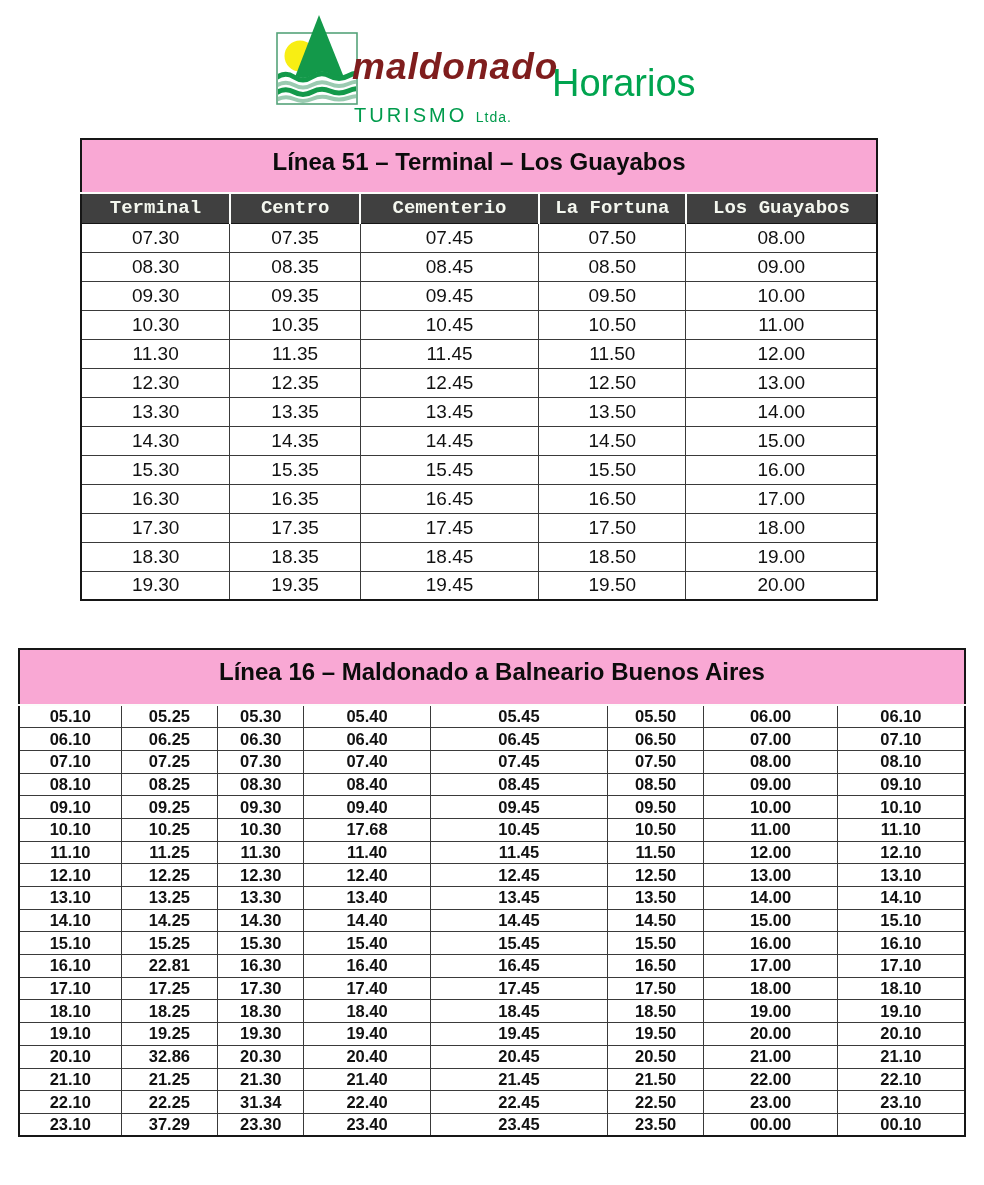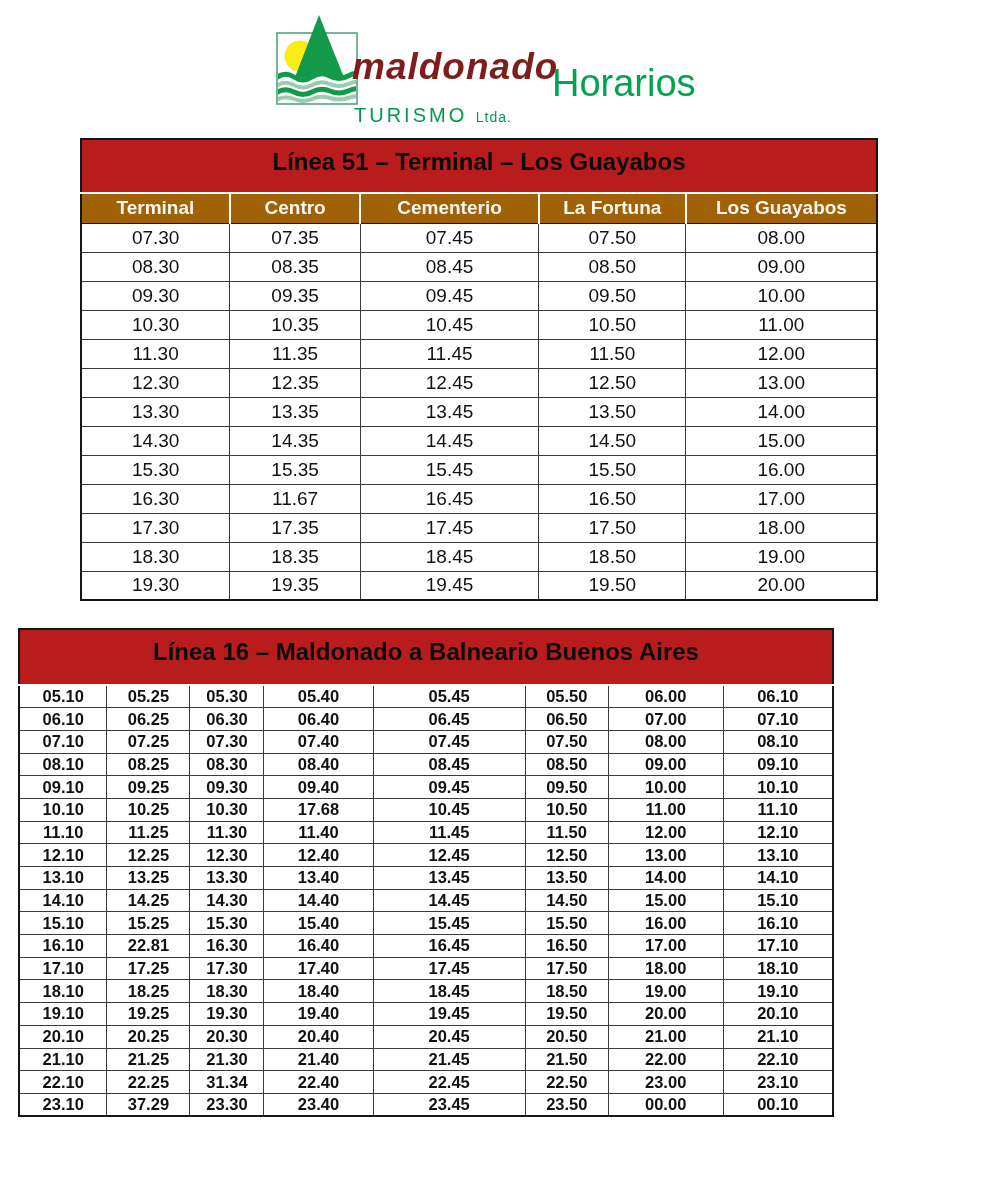--- a/index.html
+++ b/index.html
@@ -23,40 +23,40 @@
   }
   .brand-sub .suffix { font-size: 14px; letter-spacing: 1px; }
   .page-title {
     position: absolute; left: 552px; top: 64px;
     font-size: 38px; font-weight: normal; color: #00a44f; line-height: 1;
   }
 
   
   .timetable { position: absolute; }
   .timetable-1 { left: 80px; top: 138px; width: 798px; }
-  .timetable-2 { left: 18px;  top: 628px; width: 816px; }
+  .timetable-2 { left: 18px;  top: 648px; width: 948px; }
 
   table {
     width: 100%; border-collapse: collapse; table-layout: fixed;
     border: 2px solid #161616;
   }
   th.table-title {
-    background: #b91c1c; color: #0c0c0c;
+    background: #f9a8d4; color: #0c0c0c;
     font-size: 24px; font-weight: bold;
     vertical-align: top; padding-top: 8px; text-align: center;
     border-bottom: 2px solid #fcfdfb;
   }
   .timetable-1 th.table-title { height: 54px; }
   .timetable-2 th.table-title { height: 56px; }
 
   tr.col-headers th {
-    height: 30px; background: #a16207; color: #f4f7ef;
+    height: 30px; background: #404040; color: #f4f7ef;
     font-size: 19px; font-weight: bold; text-align: center;
     border-left: 2px solid #fcfdfb; border-bottom: 1px solid #161616;
-    overflow: hidden; white-space: nowrap;
+    overflow: hidden; white-space: nowrap; font-family: Liberation Mono, monospace;
   }
   tr.col-headers th:first-child { border-left: none; }
 
   tbody td {
     text-align: center; vertical-align: middle;
     border: 1px solid #3a3a3a; color: #111111;
     background: #ffffff; white-space: nowrap;
   }
   .timetable-1 tbody tr { height: 29px; }
   .timetable-1 tbody td { font-size: 19px; font-weight: 400; }
@@ -167,21 +167,21 @@
         </tr>
         <tr>
           <td>15.30</td>
           <td>15.35</td>
           <td>15.45</td>
           <td>15.50</td>
           <td>16.00</td>
         </tr>
         <tr>
           <td>16.30</td>
-          <td>11.67</td>
+          <td>16.35</td>
           <td>16.45</td>
           <td>16.50</td>
           <td>17.00</td>
         </tr>
         <tr>
           <td>17.30</td>
           <td>17.35</td>
           <td>17.45</td>
           <td>17.50</td>
           <td>18.00</td>
@@ -367,21 +367,21 @@
           <td>19.25</td>
           <td>19.30</td>
           <td>19.40</td>
           <td>19.45</td>
           <td>19.50</td>
           <td>20.00</td>
           <td>20.10</td>
         </tr>
         <tr>
           <td>20.10</td>
-          <td>20.25</td>
+          <td>32.86</td>
           <td>20.30</td>
           <td>20.40</td>
           <td>20.45</td>
           <td>20.50</td>
           <td>21.00</td>
           <td>21.10</td>
         </tr>
         <tr>
           <td>21.10</td>
           <td>21.25</td>

